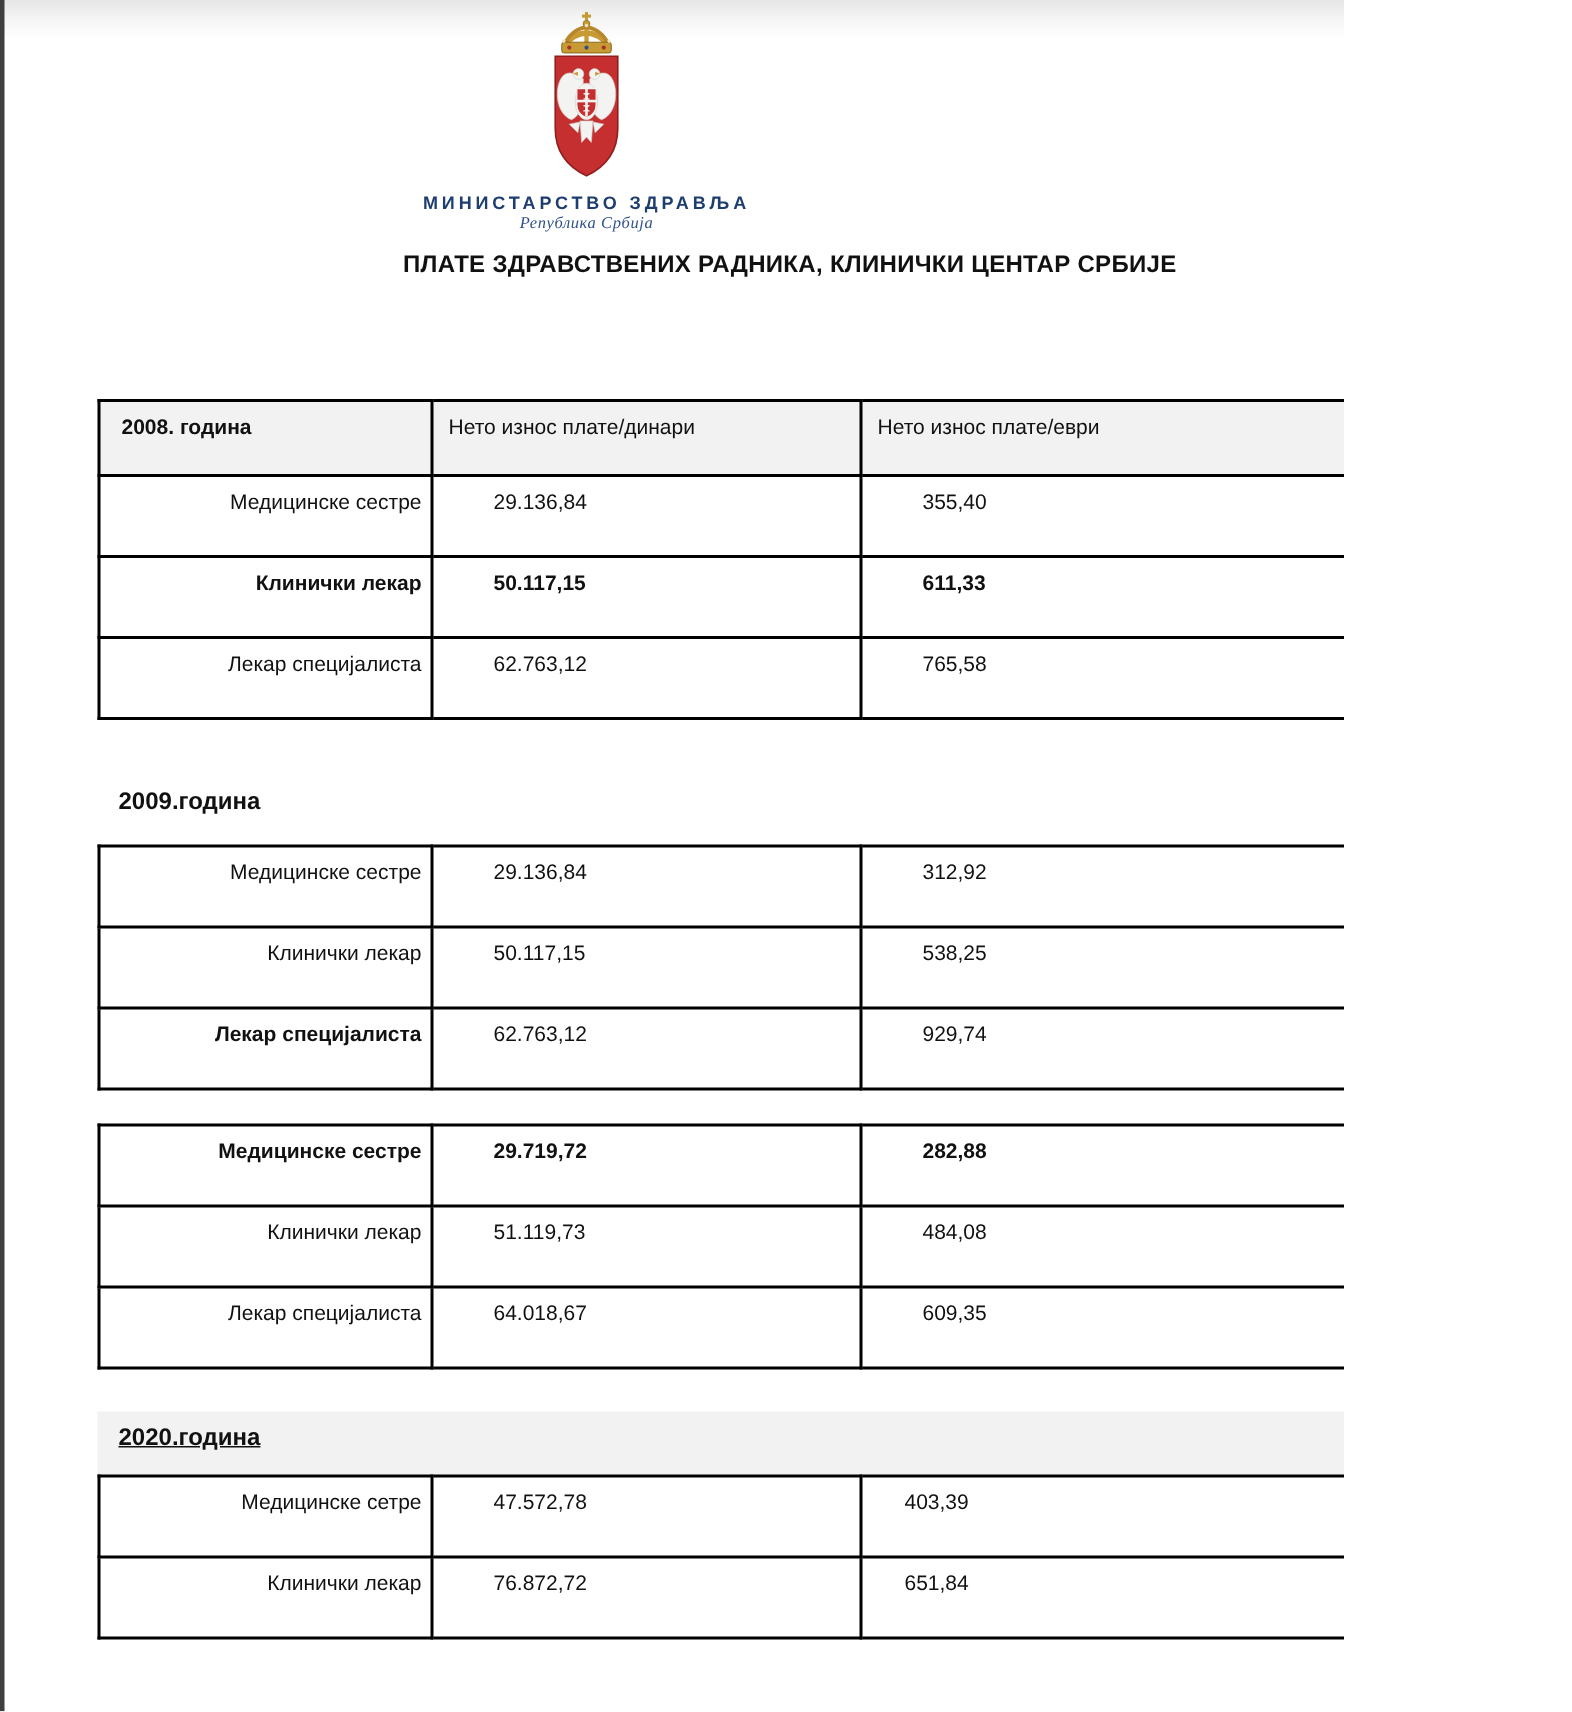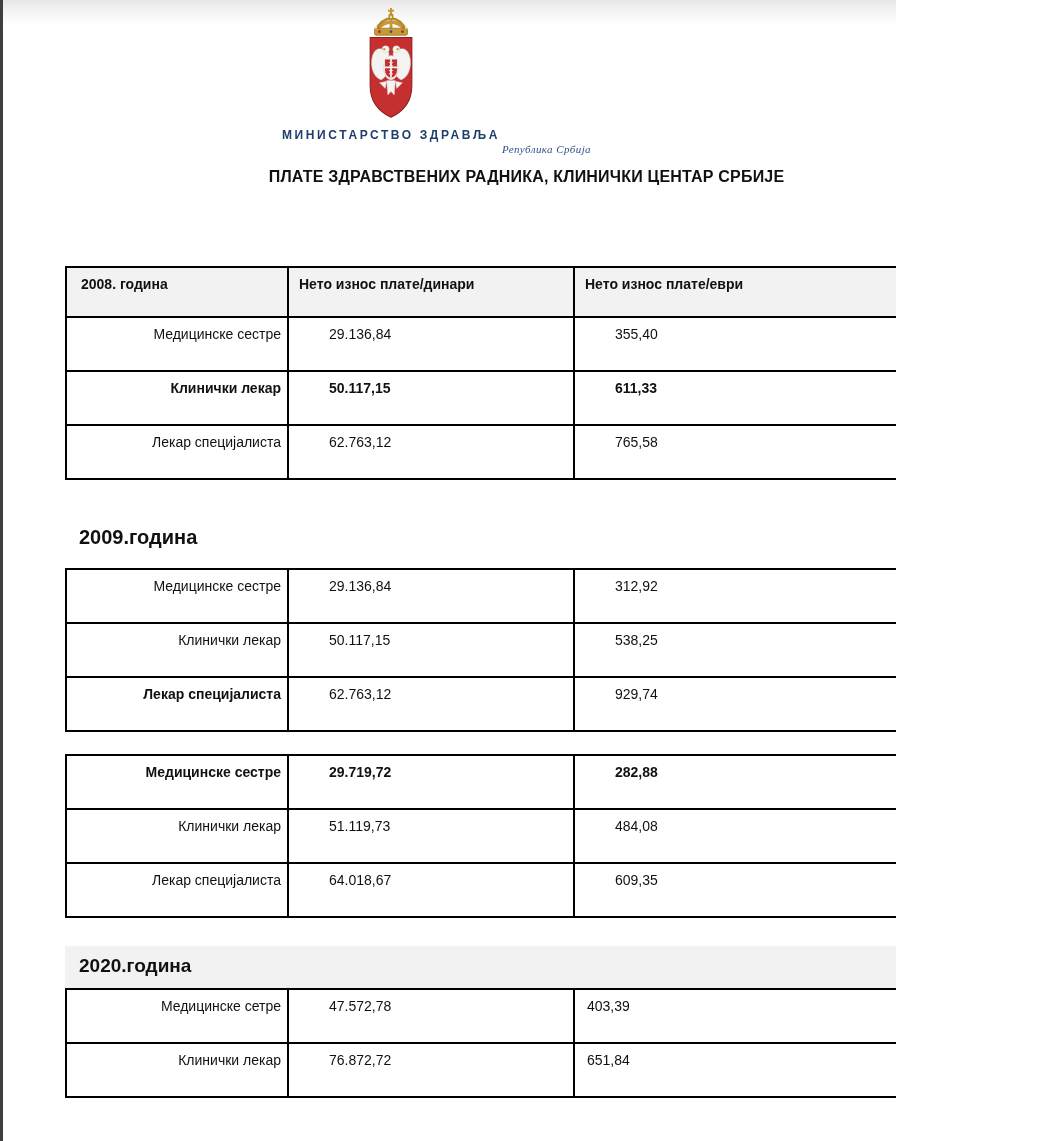--- a/index.html
+++ b/index.html
@@ -24,21 +24,21 @@
   .header-block { width:400px; margin:8px 0 0 191px; text-align:center; position:relative; }
   .coa { display:block; margin:0 auto; }
   .ministry-name {
     margin-top:5px;
     font-size:12px; font-weight:bold; letter-spacing:2.6px;
     color:#1d3e6f;
   }
   .republic-name {
     margin-top:1px;
     font-family:"Liberation Serif", serif; font-style:italic;
-    font-size:11px; color:#30518a; letter-spacing:0.4px;text-align:right;
+    font-size:11px; color:#30518a; letter-spacing:0.4px;
   }
   .doc-title {
     margin:13px 0 0 65px; width:923px;
     text-align:center;
     font-size:16px; font-weight:bold; color:#111;
     letter-spacing:0.2px;
   }
   
   .content { margin-left:65px; width:923px; }
   table { border-collapse:collapse; table-layout:fixed; width:923px; }
@@ -46,45 +46,45 @@
   th, td {
     border:2px solid #000;
     vertical-align:top;
     font-size:14px;
     text-align:left;
   }
   thead th {
     background:#f2f2f2;
     height:40px;
     padding:8px 6px 0 10px;
-    font-weight:bold;
+    font-weight:normal;
   }
   thead th.year-th { font-weight:bold; padding-left:14px; }
   td { height:44px; }
   td.label { padding:8px 6px 0 14px; white-space:pre-wrap;text-align:right; }
   td.dinari { padding:8px 6px 0 40px;margin-left:24px; }
   td.evri { padding:8px 6px 0 40px; }
   td.bold { font-weight:bold; }
   td.bold-label { font-weight:bold; }
-  .section-2020 td.evri { padding-left:12px; }
+  .section-2020 td.evri { padding-left:28px; }
   
   .section-2008 { margin-top:80px; }
   .year-label {
-    font-size:20px; font-weight:bold; padding-left:14px;
+    font-size:16px; font-weight:bold; padding-left:14px;
   }
   .section-2009 .year-label { margin-top:46px; }
   .section-2009 table { margin-top:19px; }
   .section-2011 .year-label { margin-top:36px; }
   .section-2011 table { margin-top:22px; }
   .year-band {
     margin-top:28px;
     width:923px; height:42px; box-sizing:border-box;
     background:#f2f2f2;
     padding:9px 0 0 14px;
-    font-size:19px; font-weight:bold;
+    font-size:16px; font-weight:bold;text-decoration:underline;
   }
 </style>
 </head>
 <body>
 
 <div class="page">
   <div class="viewer-top-shade"></div>
   <div class="viewer-left-edge"></div>
 
   <div class="header-block">

